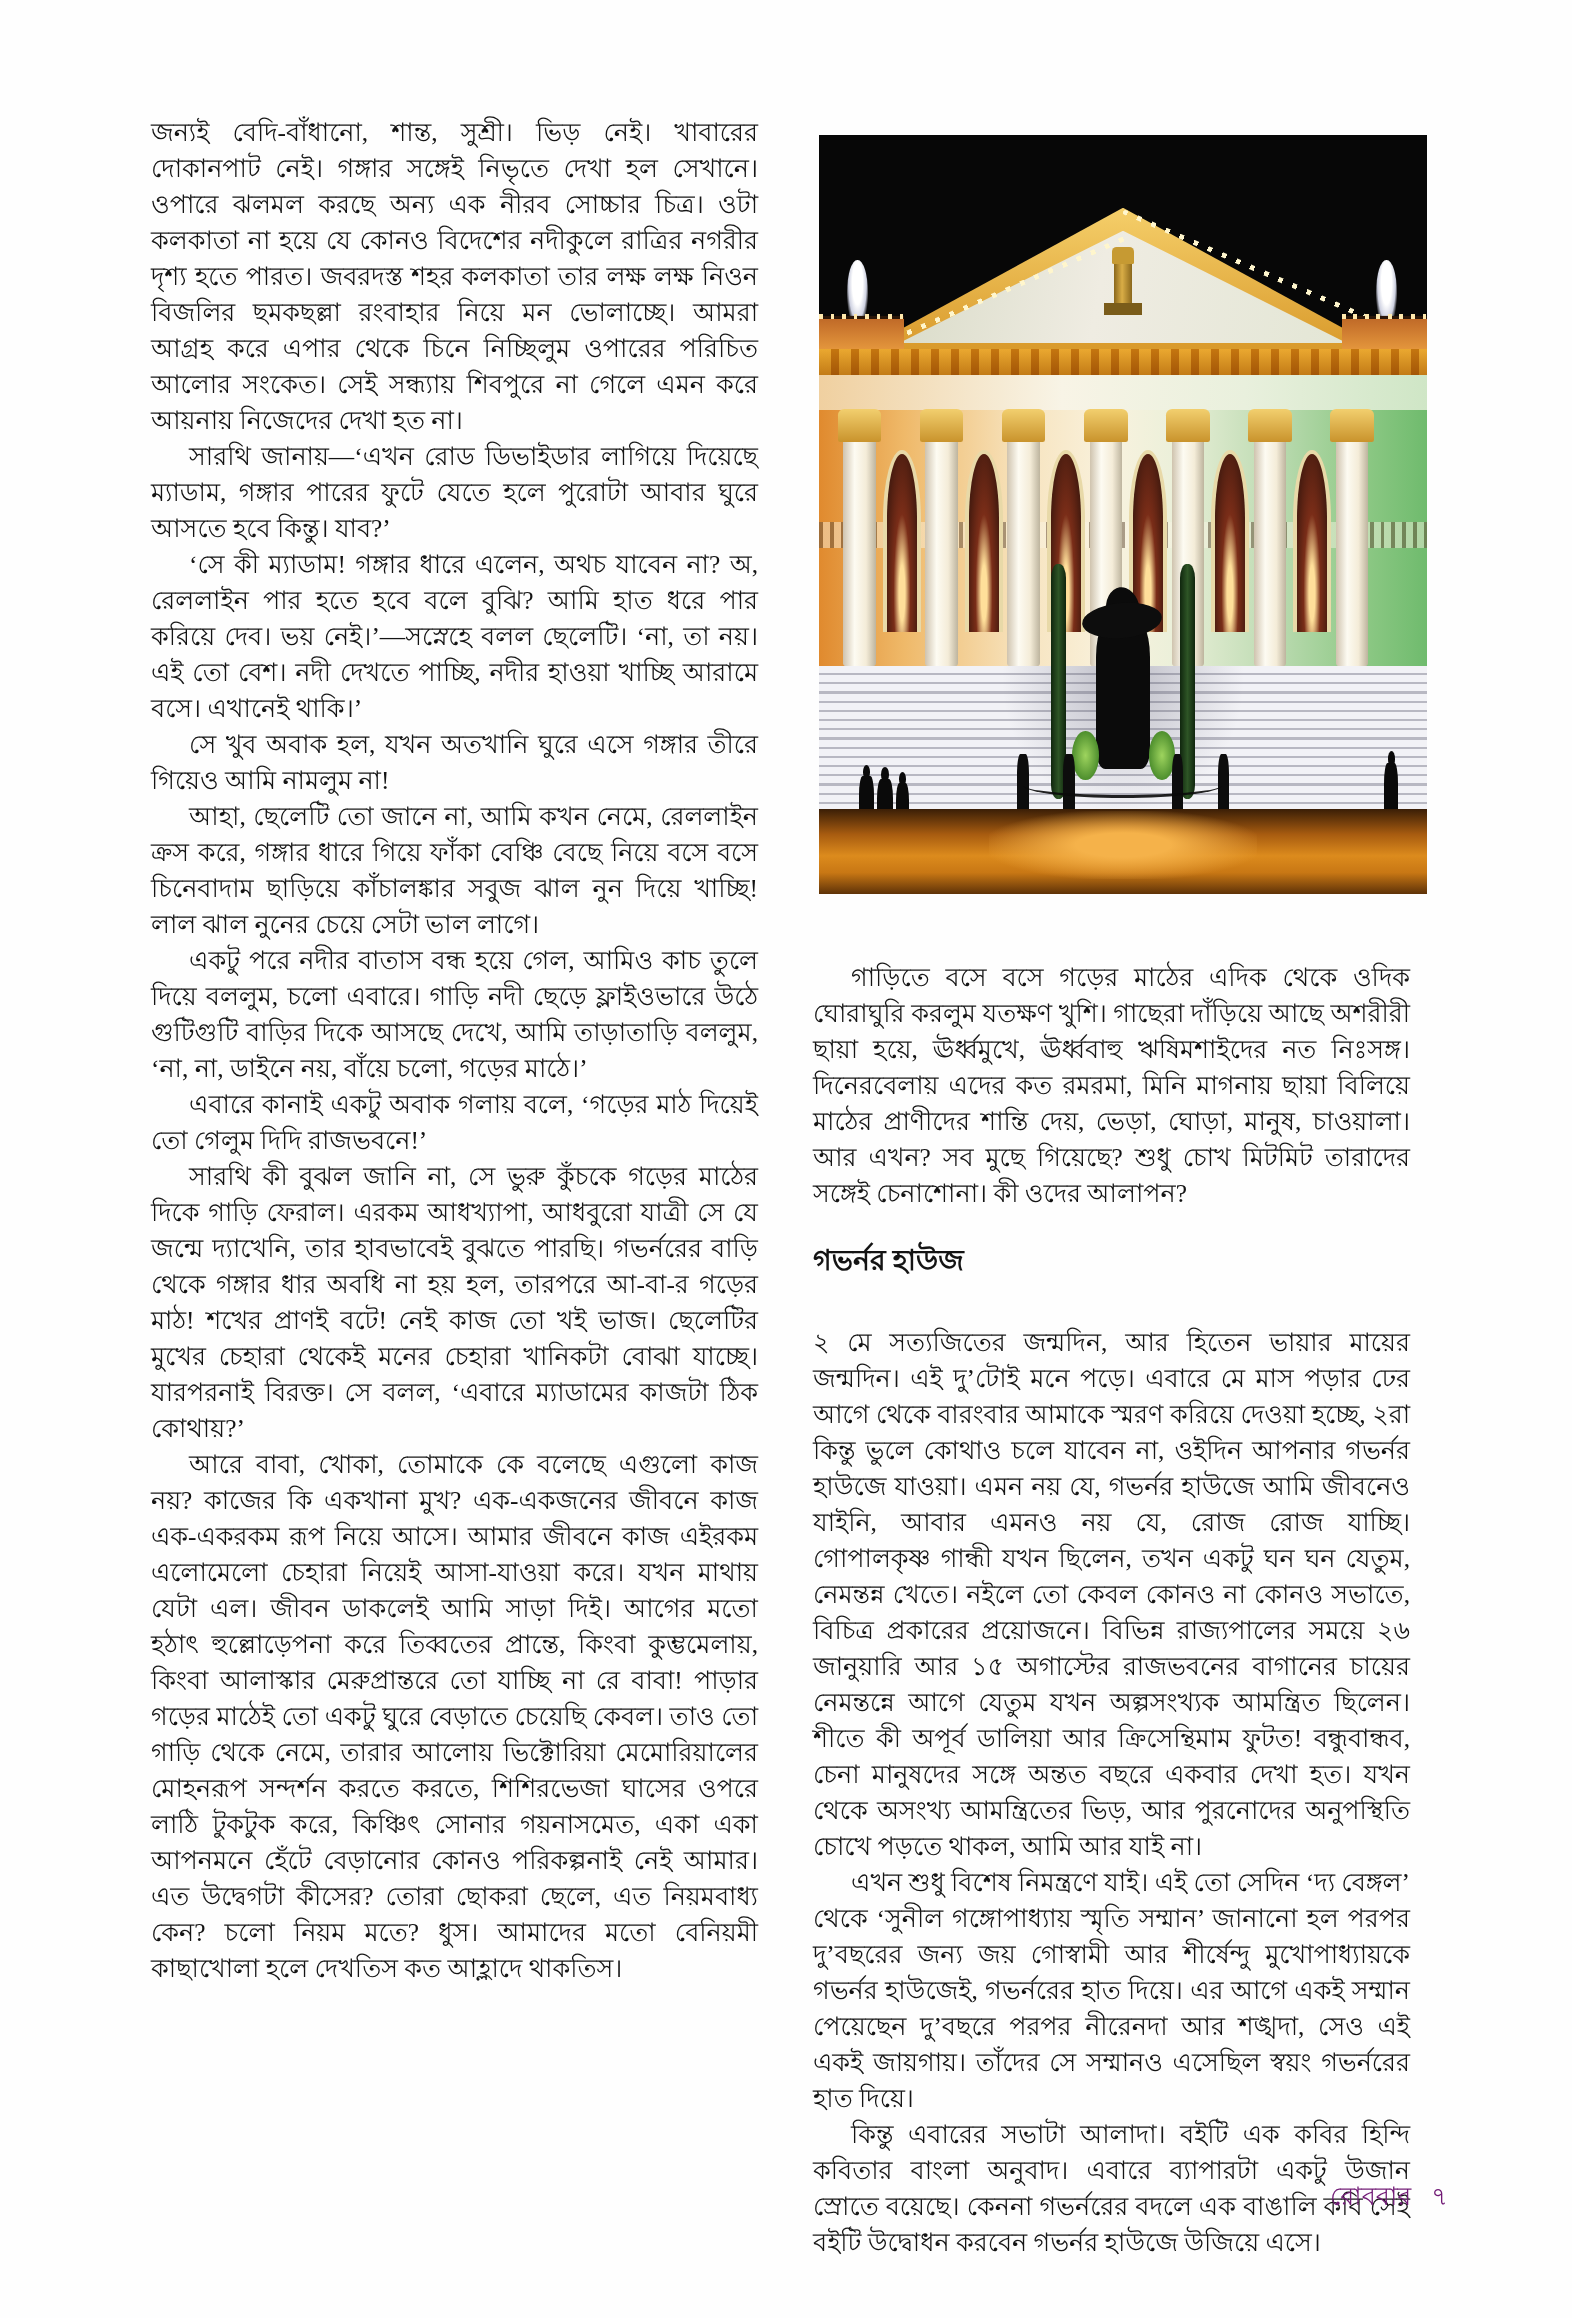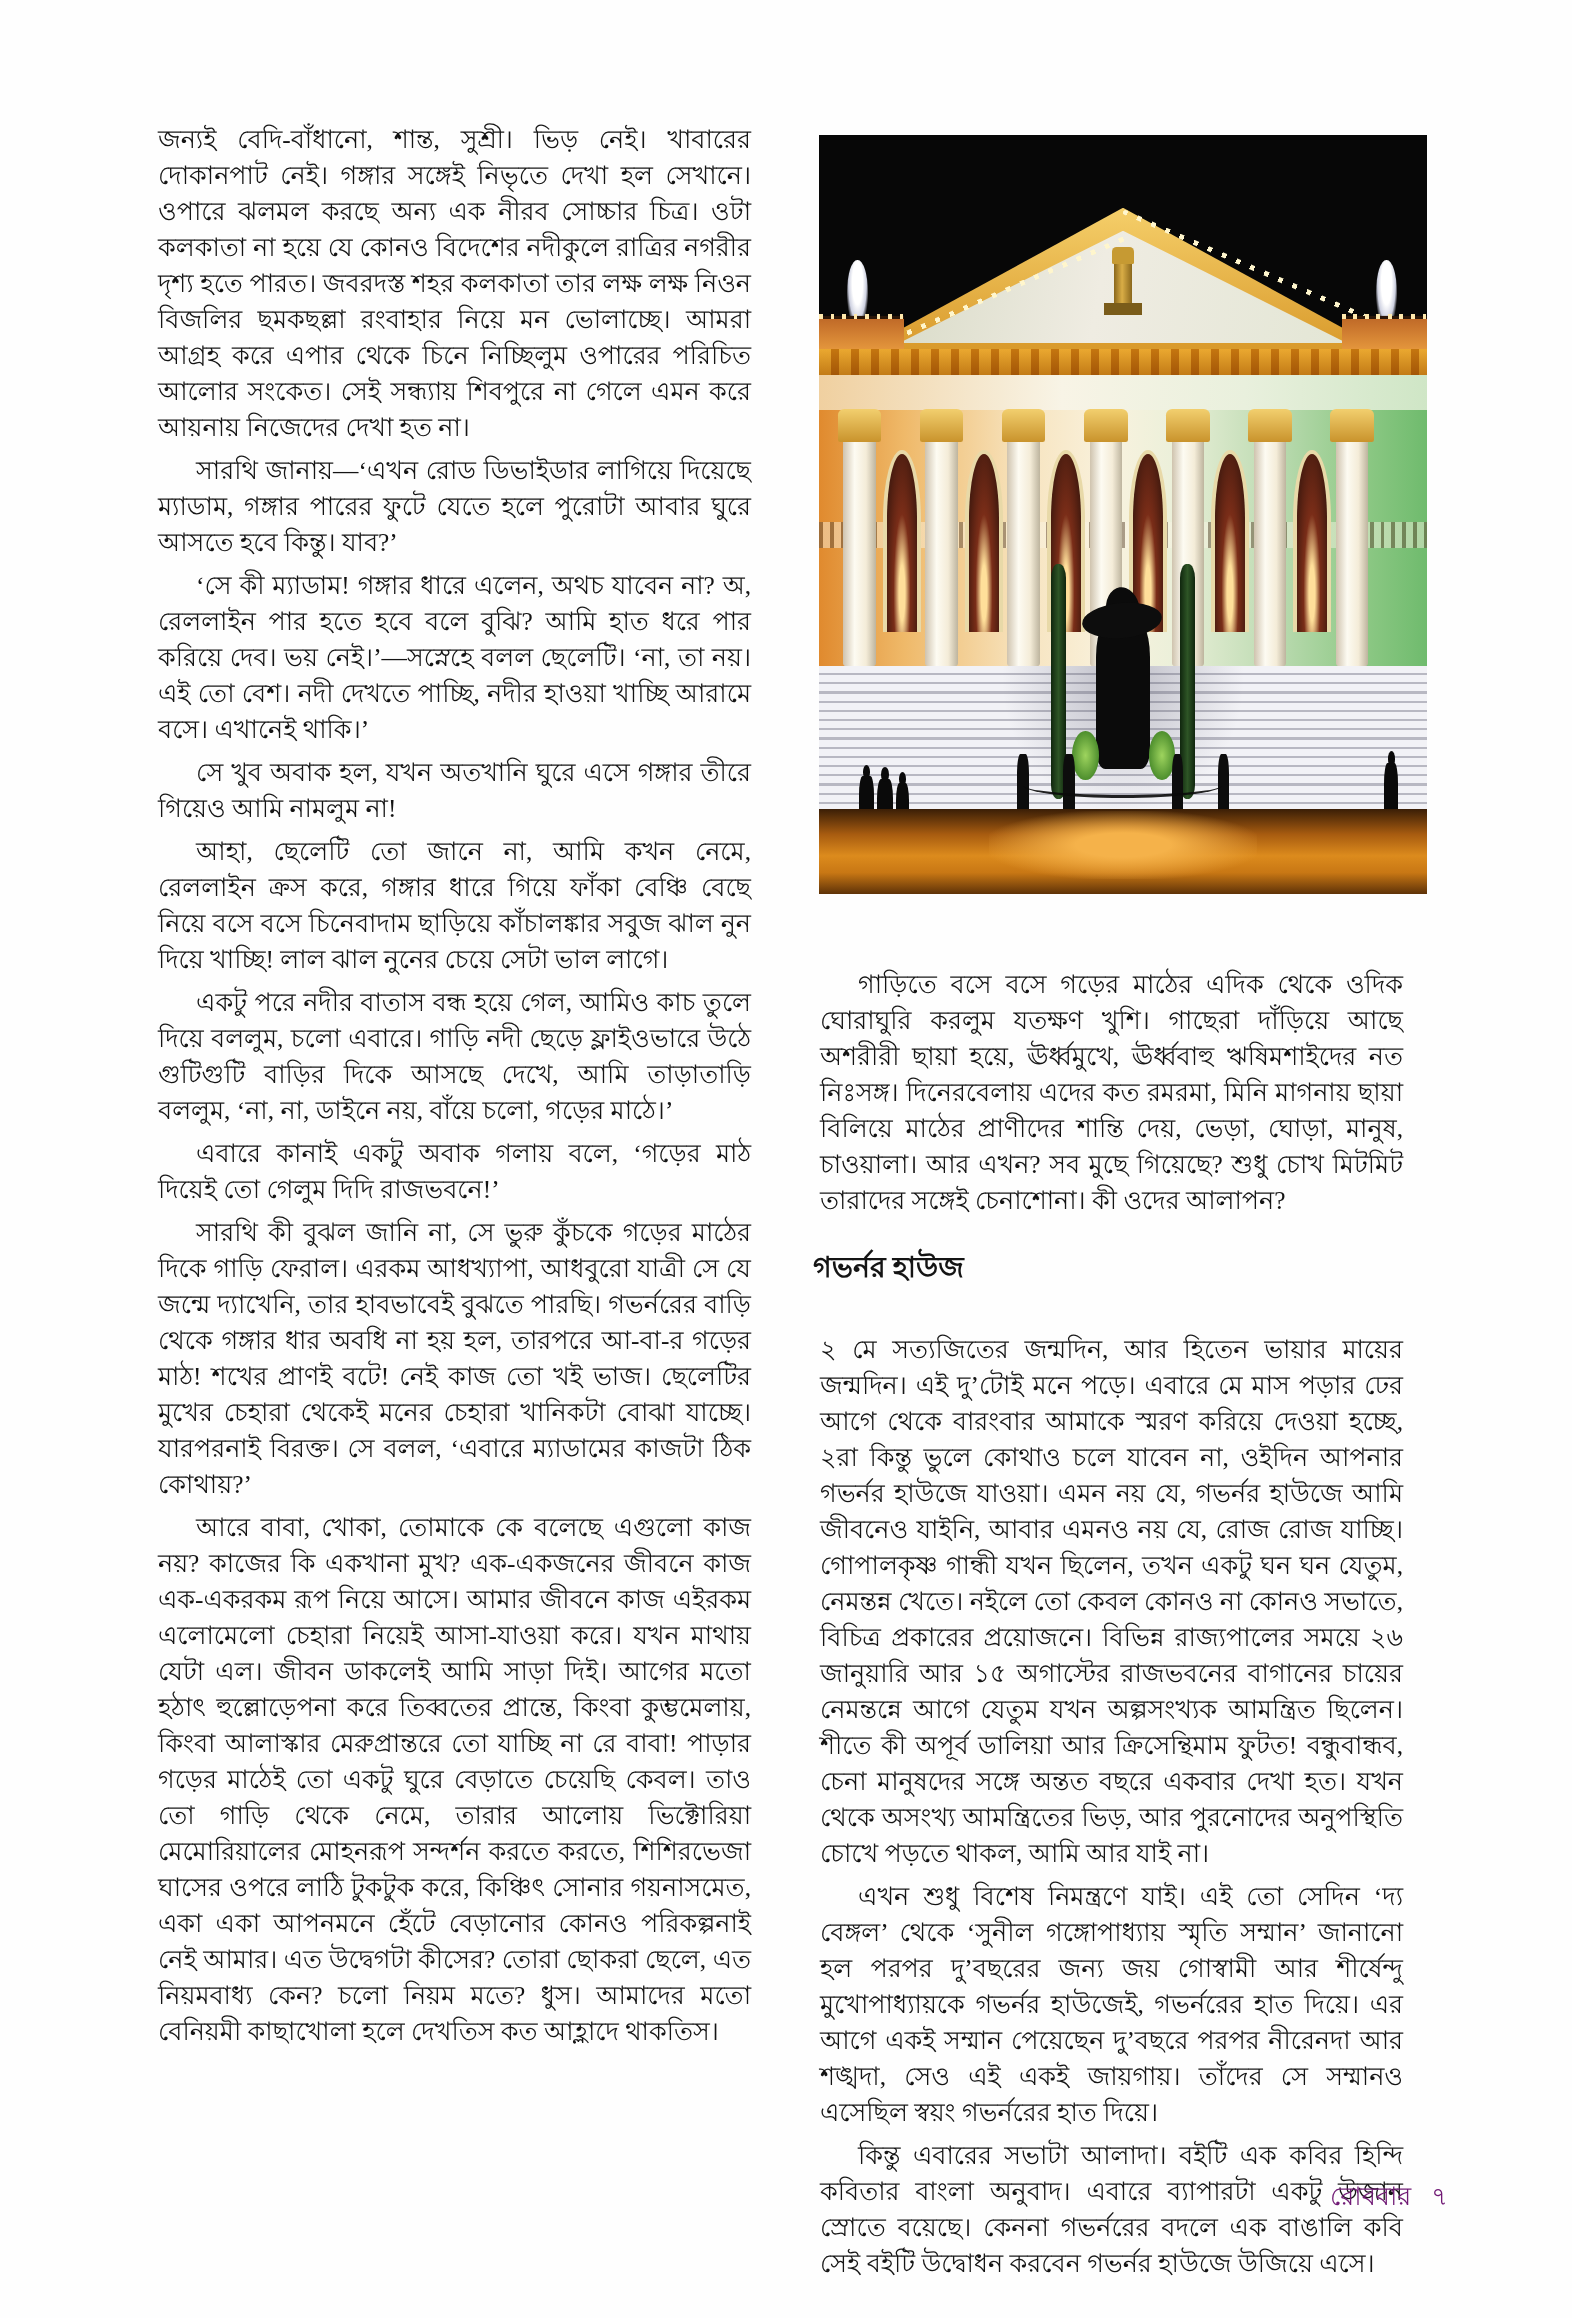--- a/index.html
+++ b/index.html
@@ -8,21 +8,21 @@
     width:1573px;height:2319px;
     background:#fefefe;
     font-family:"Liberation Serif","DejaVu Serif",serif;
     color:#141414;
     overflow:hidden;
   }
   
   .col{position:absolute;font-size:25.4px;line-height:36px;text-align:justify;}
   .col-left{left:151px;top:114px;width:607px;}
   .col-right{left:813px;top:959px;width:597px;}
-  .para{margin:7px;}
+  .para{margin:0;}
   .para.indent{text-indent:1.5em;}
   .section-heading{
     margin:34px 0 48px 0;
     font-size:28.5px;font-weight:bold;line-height:31px;text-align:left;
   }
   .page-footer{
     position:absolute;left:1330px;top:2177px;
     font-size:25.4px;color:#701a75;white-space:nowrap;
   }
   .page-footer .num{margin-left:20px;}

